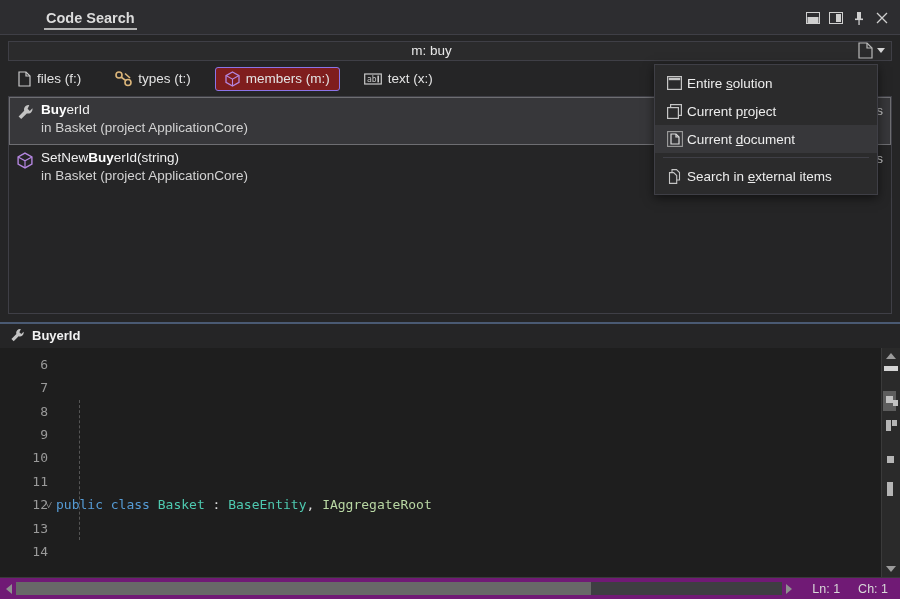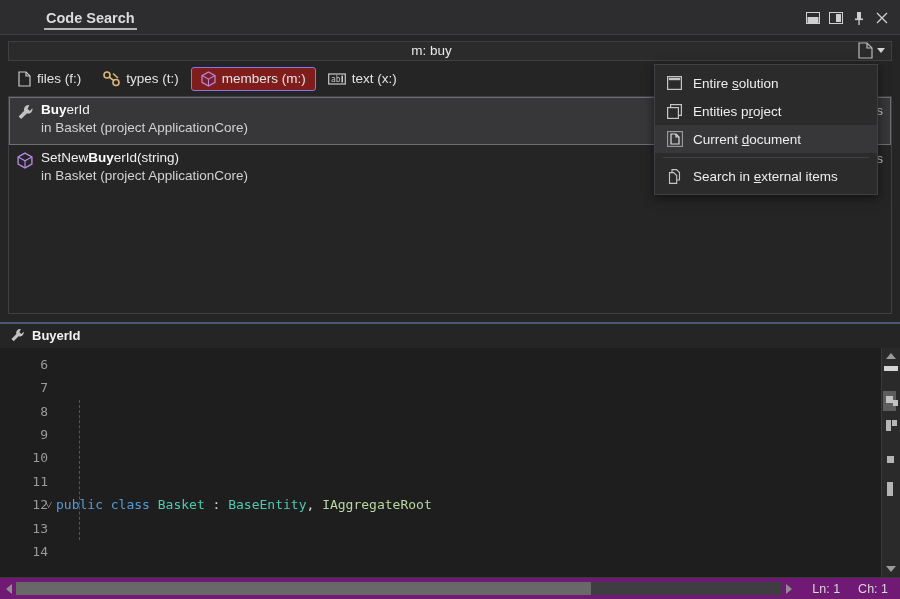--- a/index.html
+++ b/index.html
@@ -82,21 +82,21 @@
   .caret-dn {
     width: 0; height: 0;
     border-left: 4px solid transparent;
     border-right: 4px solid transparent;
     border-top: 5px solid #d4d4d4;
   }
 
   
   .filters {
     display: flex; align-items: center;
-    gap: 2px;
+    gap: 14px;
     padding: 6px 8px 5px 8px;
   }
   .chip {
     display: flex; align-items: center; gap: 6px;
     padding: 3px 9px;
     font-size: 13.5px; color: #e3e3e3;
     border: 1px solid transparent;
     border-radius: 3px;
     white-space: nowrap;
   }
@@ -265,21 +265,21 @@
     position: absolute;
     left: 654px; top: 64px;
     width: 222px;
     background: #2b2b2c;
     border: 1px solid #3f3f46;
     box-shadow: 0 3px 10px rgba(0,0,0,.55);
     padding: 4px 0;
     z-index: 40;
   }
   .menu-item {
-    display: flex; align-items: center; gap: 10px;
+    display: flex; align-items: center; gap: 4px;
     height: 28px;
     padding: 0 10px 0 11px;
     font-size: 13.5px; color: #ededed;
     white-space: nowrap;
   }
   .menu-item.hover { background: #37373a; }
   .menu-item .micon { flex: 0 0 17px; display:flex;align-items:center;justify-content:center; }
   .menu-item .micon svg { display:block; }
   .menu-sep { height: 1px; background: #3f3f46; margin: 4px 8px; }
   u { text-decoration: underline; }
@@ -480,21 +480,21 @@
       </span>
       <span><span>Entire </span><u>s</u><span>olution</span></span>
     </div>
     <div class="menu-item">
       <span class="micon">
         <svg width="15" height="15" viewBox="0 0 15 15">
             <rect x="3.6" y="0.6" width="10.8" height="10.8" fill="none" stroke="#c5c5c5" stroke-width="1.2"></rect>
             <rect x="0.6" y="3.6" width="10.8" height="10.8" fill="#2b2b2c" stroke="#c5c5c5" stroke-width="1.2"></rect>
           </svg>
       </span>
-      <span><span>Entities p</span><u>r</u><span>oject</span></span>
+      <span><span>Current p</span><u>r</u><span>oject</span></span>
     </div>
     <div class="menu-item hover">
       <span class="micon">
         <svg width="16" height="16" viewBox="0 0 16 16">
             <rect x="0.6" y="0.6" width="14.8" height="14.8" fill="none" stroke="#9e9e9e" stroke-width="1.1"></rect>
             <path d="M4 3 h5 l3 3 v7 h-8 z" fill="none" stroke="#dcdcdc" stroke-width="1.2"></path>
             <path d="M9 3 v3 h3" fill="none" stroke="#dcdcdc" stroke-width="1.2"></path>
           </svg>
       </span>
       <span><span>Current </span><u>d</u><span>ocument</span></span>

